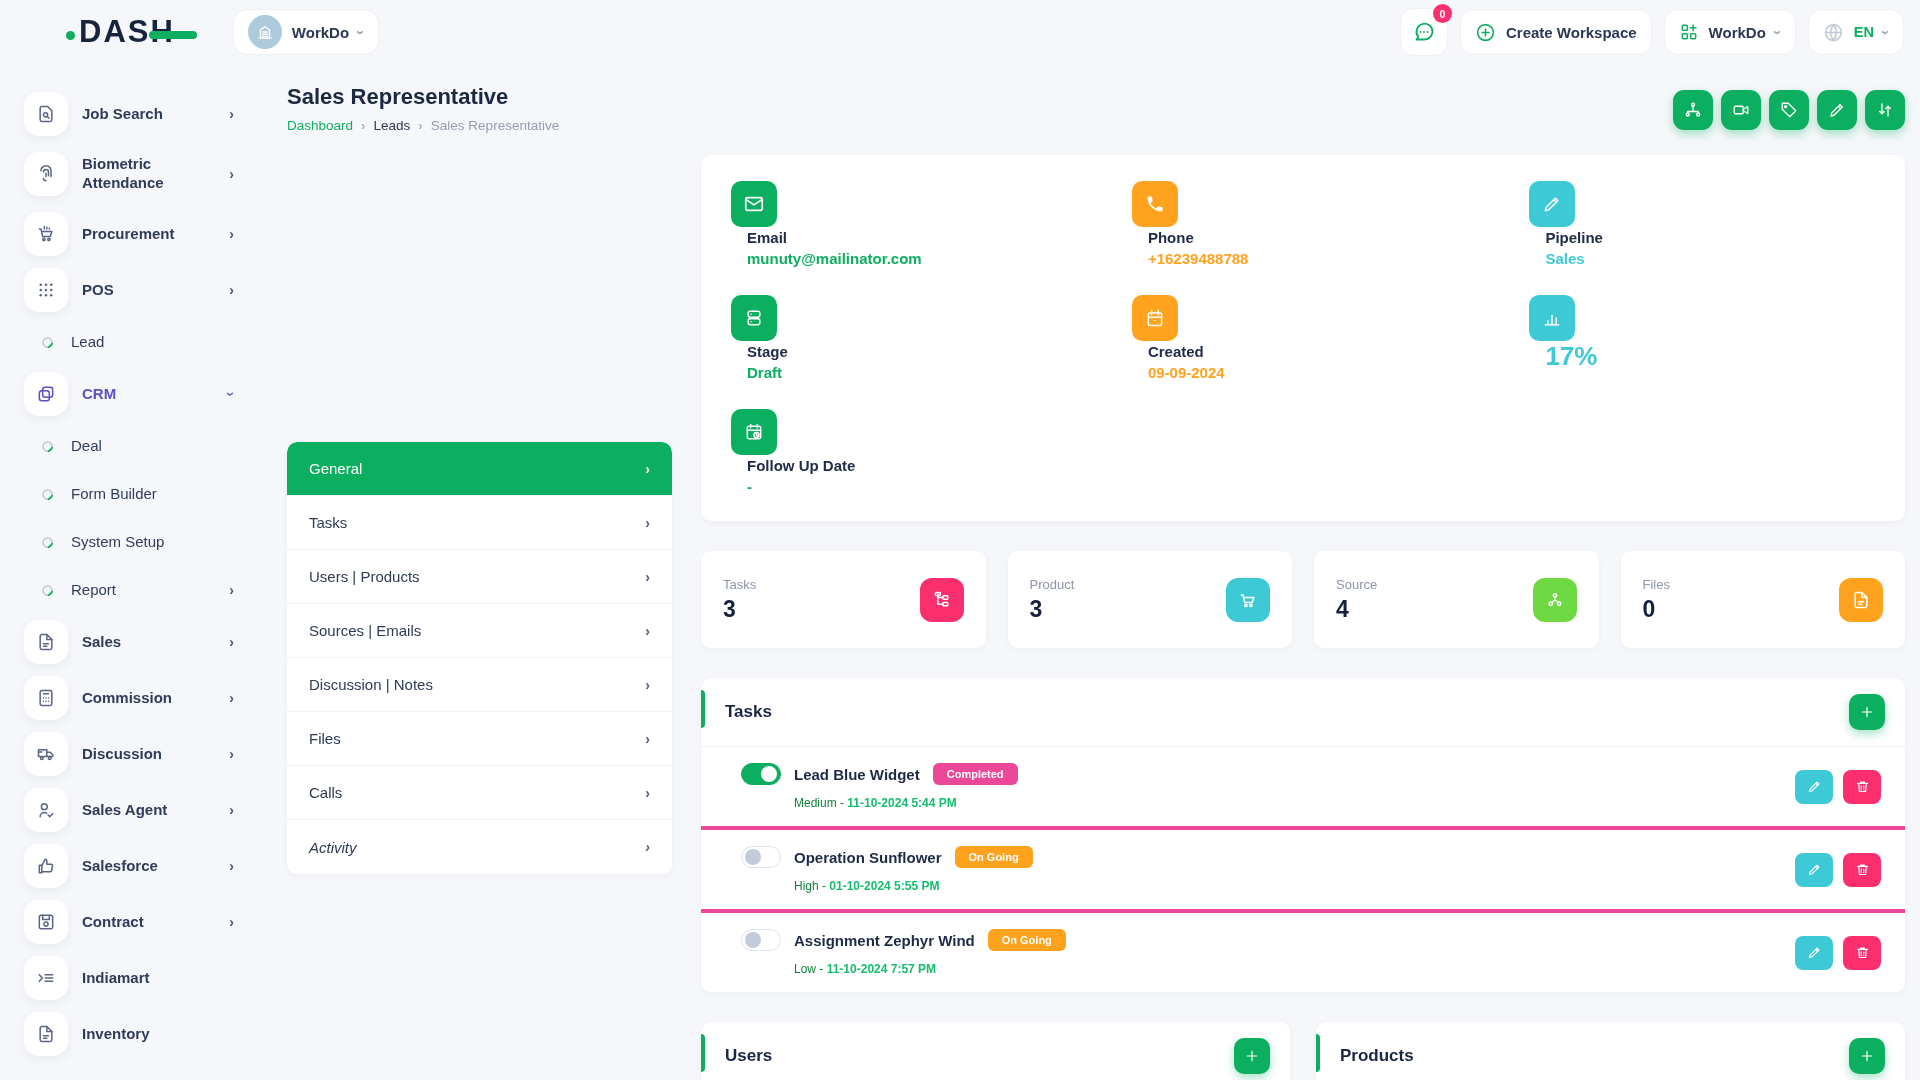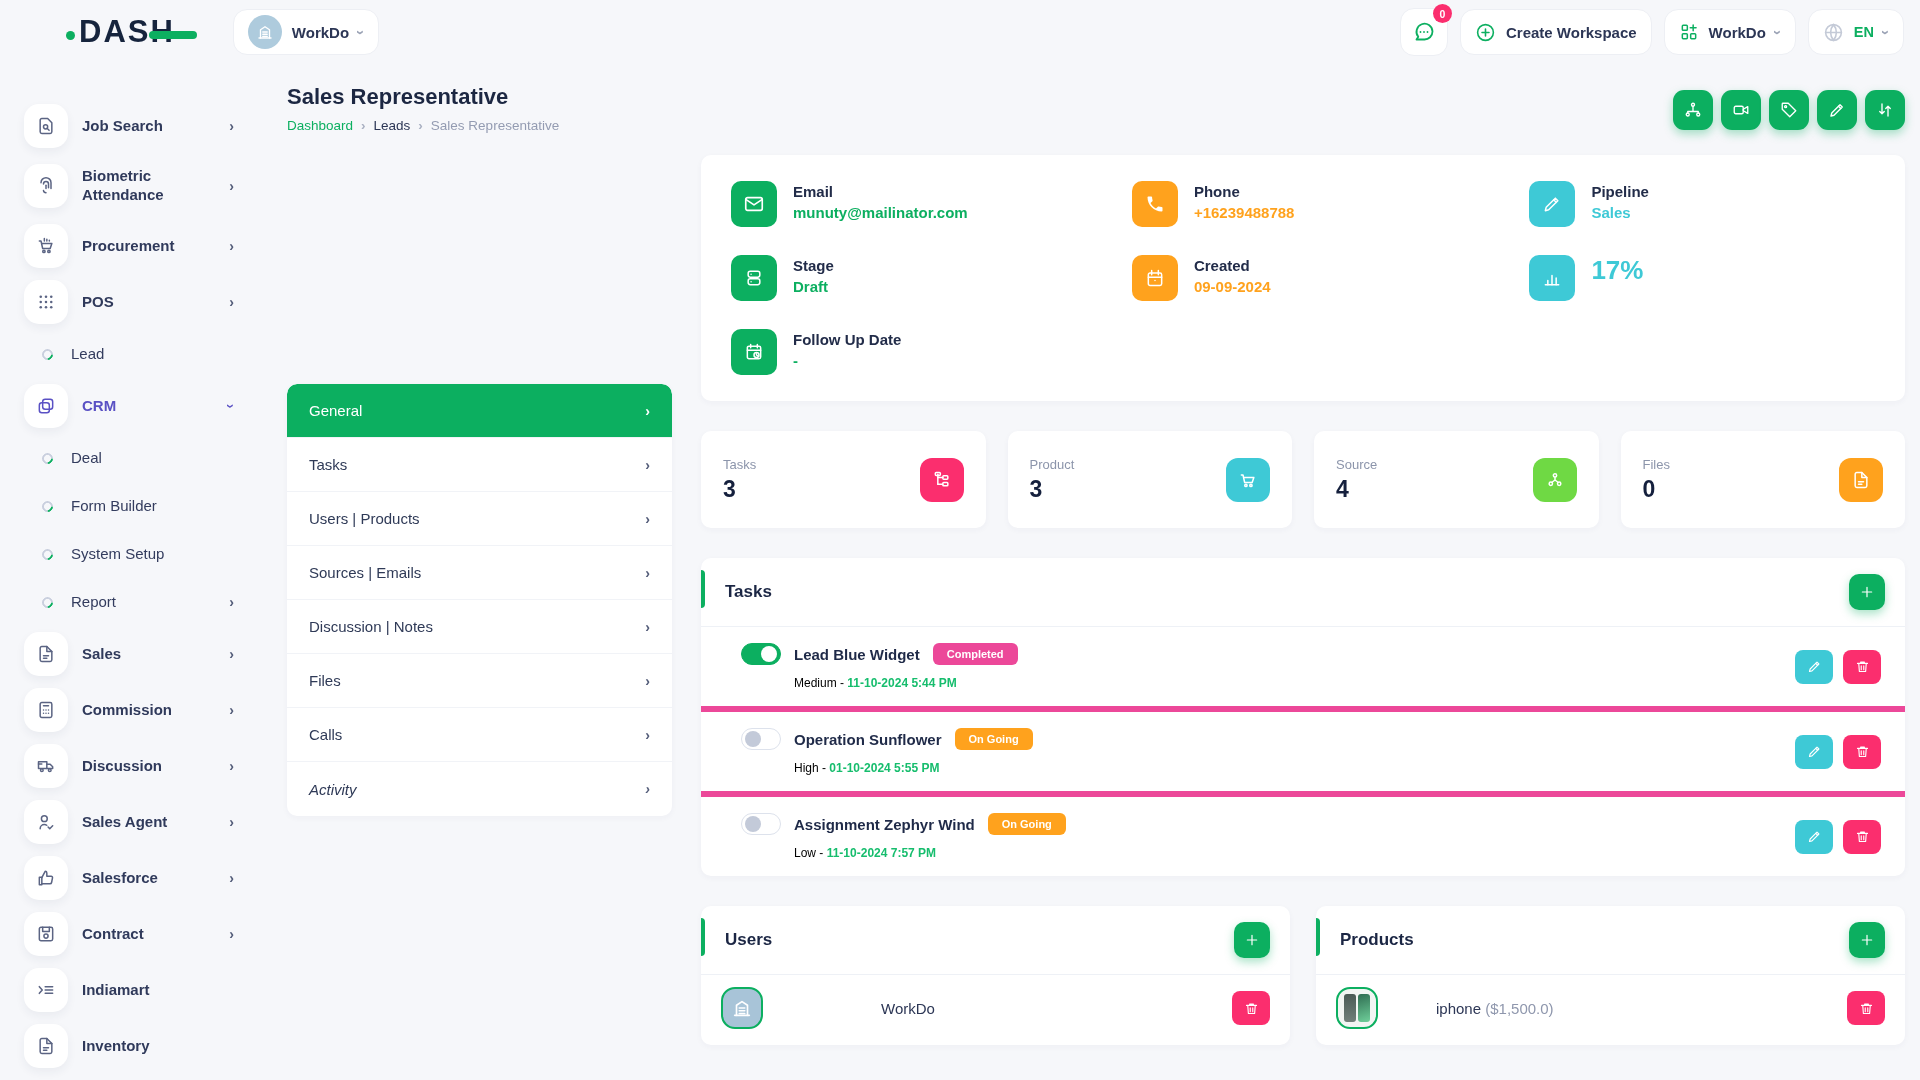--- a/index.html
+++ b/index.html
@@ -25,21 +25,21 @@
   .chev{color:#9aa2b5;font-size:15px;font-weight:700;}
   .chev-down{display:inline-block;transform:rotate(90deg);}
   .top-right{margin-left:auto;display:flex;align-items:center;gap:12px;}
   .icon-btn-white{width:48px;height:48px;background:#fff;border:1px solid #edeff4;border-radius:14px;display:flex;align-items:center;justify-content:center;position:relative;color:var(--c-primary);cursor:pointer;}
   .badge-count{position:absolute;top:-5px;right:-5px;min-width:19px;height:19px;border-radius:50%;background:var(--c-pink);color:#fff;font-size:10.5px;font-weight:700;display:flex;align-items:center;justify-content:center;}
   .green-ic{color:var(--c-primary);}
   .globe-ic{color:#c4cad7;}
   .lang{color:var(--c-primary);font-weight:700;font-size:14.5px;}
 
   
-  .sidebar{position:absolute;left:0;top:76px;width:252px;padding:22px 8px 0 24px;}
+  .sidebar{position:absolute;left:0;top:64px;width:252px;padding:22px 8px 0 24px;}
   .s-item{display:flex;align-items:center;min-height:56px;cursor:pointer;}
   .s-item.sub{min-height:48px;padding-left:10px;}
   .s-tile{width:44px;height:44px;border-radius:15px;background:#fff;box-shadow:0 4px 10px rgba(40,50,90,.06);display:flex;align-items:center;justify-content:center;color:#5b6483;flex-shrink:0;}
   .s-label{margin-left:14px;font-size:15px;font-weight:600;color:#303a5b;line-height:1.25;max-width:118px;}
   .s-chev{margin-left:auto;margin-right:10px;color:#525b78;font-size:14px;font-weight:700;}
   .s-item.active .s-tile,.s-item.active .s-label,.s-item.active .s-chev{color:var(--c-purple);}
   .donut{width:11px;height:11px;border-radius:50%;border:2.5px solid #c9cfde;border-bottom-color:var(--c-primary);transform:rotate(-45deg);flex-shrink:0;margin-left:8px;}
   .s-item.sub .s-label{margin-left:18px;font-weight:500;color:#333c5e;}
 
   
@@ -62,21 +62,21 @@
   .tab-row{height:54px;display:flex;align-items:center;padding:0 22px;border-bottom:1px solid #f1f3f7;font-size:15px;font-weight:500;color:#2f3a57;cursor:pointer;}
   .tab-row:last-child{border-bottom:none;font-style:italic;}
   .tab-row .s-chev{margin-right:0;}
   .tab-row.active{background:var(--c-primary);color:#fff;border-radius:10px 10px 0 0;}
   .tab-row.active .s-chev{color:#fff;}
 
   .right-col{flex:1;display:flex;flex-direction:column;gap:30px;}
 
   
   .info-card{padding:26px 30px;display:grid;grid-template-columns:1.16fr 1.15fr 1fr;row-gap:28px;}
-  .field{display:flex;align-items:flex-start;}
+  .field{display:flex;align-items:flex-start;flex-direction:column;}
   .f-tile{width:46px;height:46px;border-radius:10px;display:flex;align-items:center;justify-content:center;color:#fff;flex-shrink:0;}
   .f-text{margin-left:16px;padding-top:2px;}
   .f-label{font-size:15px;font-weight:700;color:#222c49;}
   .f-value{font-size:15px;font-weight:600;margin-top:4px;}
   .bg-green{background:var(--c-primary);} .bg-orange{background:var(--c-orange);}
   .bg-cyan{background:var(--c-cyan);} .bg-pink{background:var(--c-pink);} .bg-lime{background:var(--c-lime);}
   .val-green{color:var(--c-primary);} .val-orange{color:var(--c-orange);} .val-cyan{color:var(--c-cyan);}
   .pct{font-size:26px;font-weight:700;color:var(--c-cyan);line-height:1;}
   .pbar{width:100px;height:6px;border-radius:3px;background:#e9edf4;margin-top:7px;overflow:hidden;}
   .pbar-fill{height:100%;background:var(--c-cyan);border-radius:3px;}
@@ -88,27 +88,27 @@
   .st-num{font-size:23px;font-weight:700;color:#15203d;margin-top:4px;}
   .st-tile{width:44px;height:44px;border-radius:12px;display:flex;align-items:center;justify-content:center;color:#fff;}
 
   
   .sec-head{position:relative;display:flex;align-items:center;padding:16px 20px 16px 24px;}
   .sec-accent{position:absolute;left:0;top:12px;width:4px;height:38px;background:var(--c-primary);border-radius:0 4px 4px 0;}
   .sec-title{font-size:17px;font-weight:700;color:#1b2644;}
   .plus-btn{margin-left:auto;width:36px;height:36px;border-radius:10px;background:var(--c-primary);color:#fff;display:flex;align-items:center;justify-content:center;box-shadow:0 4px 10px rgba(12,175,96,.35);cursor:pointer;border:none;}
   .sec-div{border-top:1px solid #eef1f6;}
 
-  .task-row{position:relative;padding:16px 120px 16px 40px;border-bottom:6px solid #ec4899;}
+  .task-row{position:relative;padding:16px 120px 16px 40px;border-bottom:4px solid #ec4899;}
   .task-row:last-child{border-bottom:none;}
   .t-line1{display:flex;align-items:center;gap:13px;}
   .t-name{font-size:15px;font-weight:700;color:#1f2a48;}
   .t-badge{padding:5px 14px;border-radius:6px;font-size:11px;font-weight:600;color:#fff;}
   .t-line2{margin:11px 0 0 53px;font-size:12px;}
-  .t-meta{color:#000000;}
+  .t-meta{color:#15803d;}
   .t-date{color:#16bd6d;font-weight:600;}
   .t-btns{position:absolute;right:24px;top:50%;transform:translateY(-50%);display:flex;gap:10px;}
   .mini-btn{width:38px;height:34px;border-radius:8px;display:flex;align-items:center;justify-content:center;color:#fff;cursor:pointer;border:none;}
   .toggle{width:40px;height:22px;border-radius:11px;background:#fff;border:1px solid #dde2ec;position:relative;flex-shrink:0;cursor:pointer;}
   .toggle::after{content:"";position:absolute;top:2px;left:3px;width:16px;height:16px;border-radius:50%;background:#c3cad9;transition:.2s;}
   .toggle.on{background:var(--c-primary);border-color:var(--c-primary);}
   .toggle.on::after{left:19px;background:#fff;}
 
   .bottom-row{display:grid;grid-template-columns:1fr 1fr;gap:26px;}
   .entity-row{display:flex;align-items:center;padding:12px 20px 16px 20px;}

